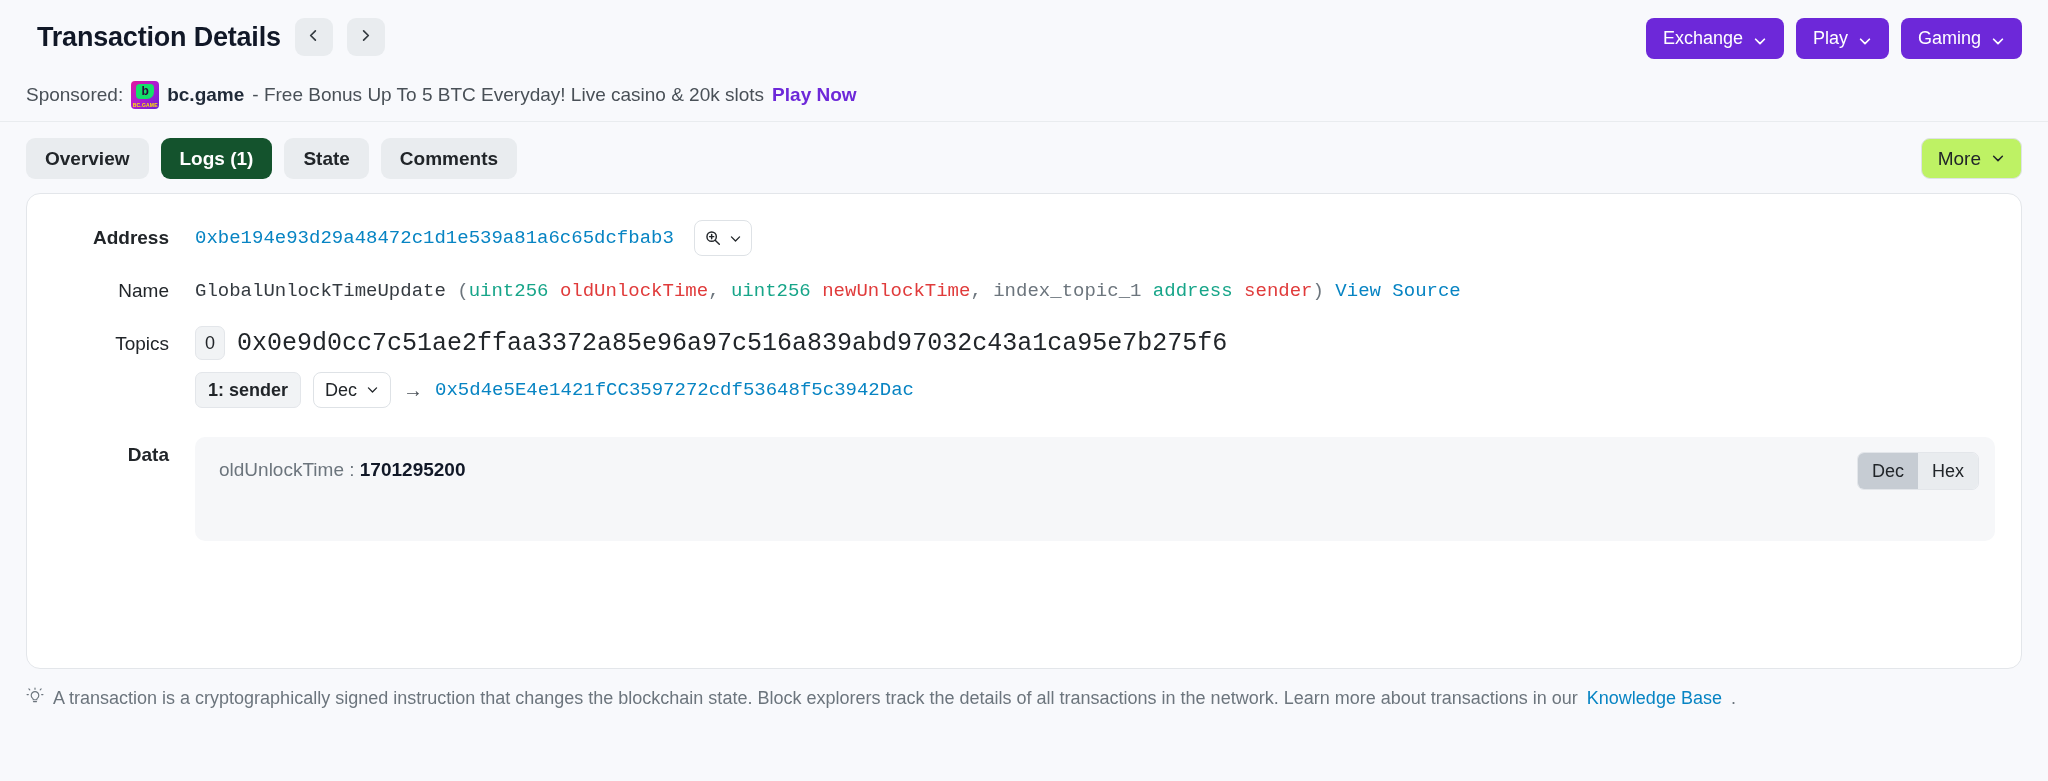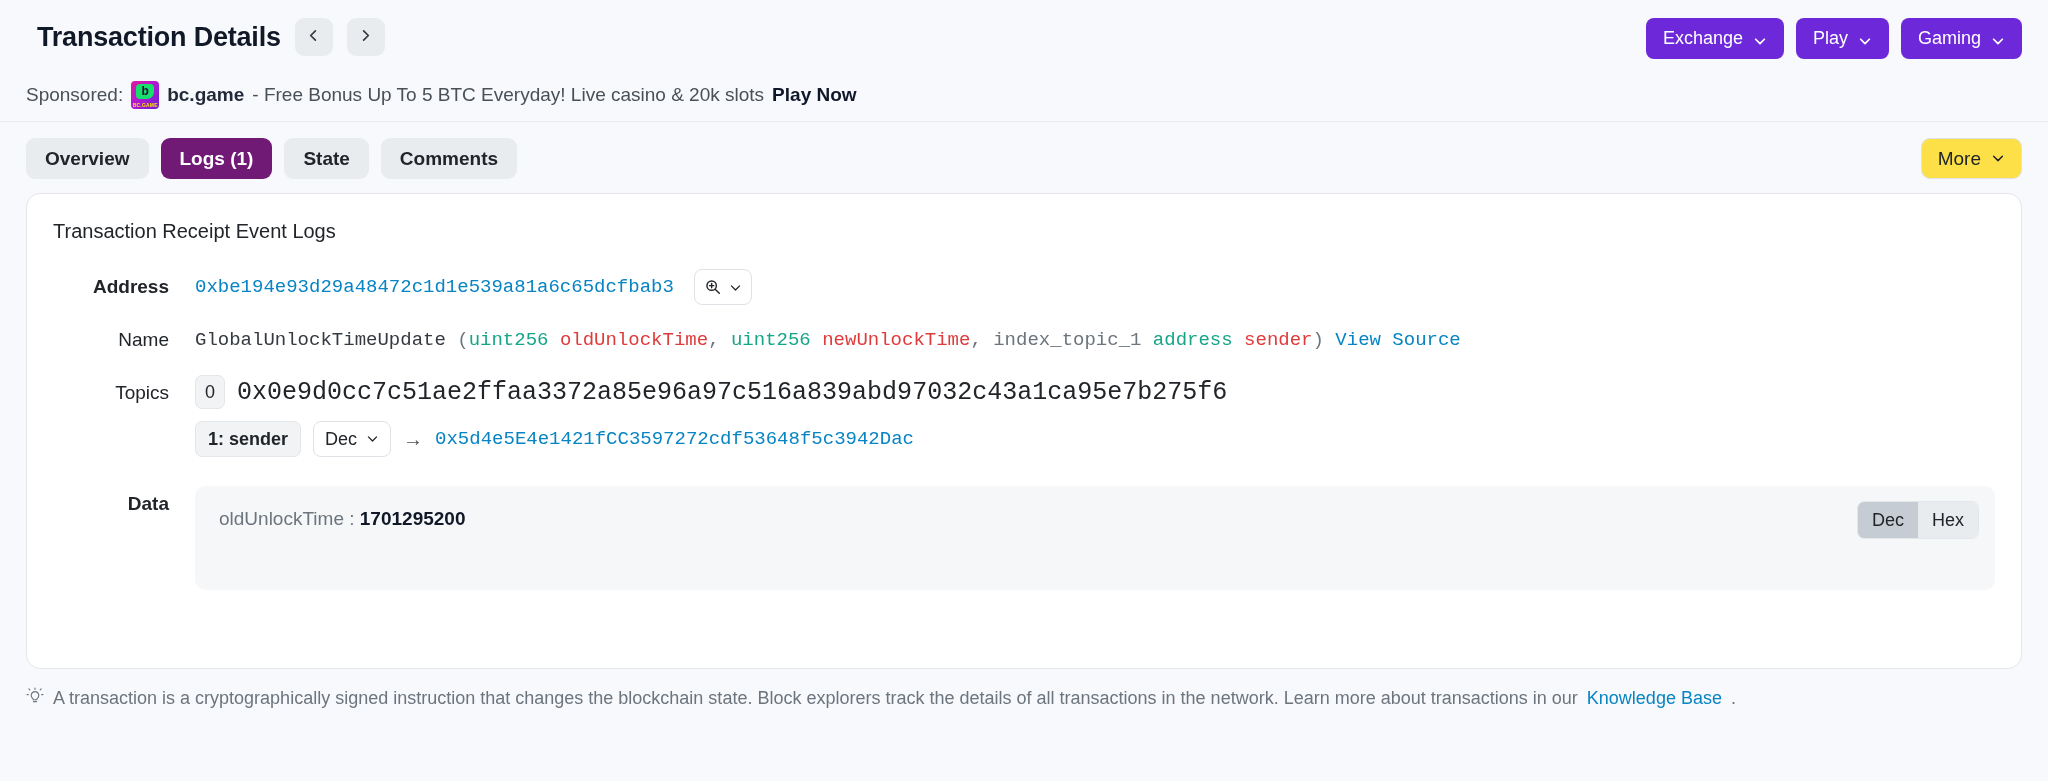--- a/index.html
+++ b/index.html
@@ -51,36 +51,36 @@
     position: absolute; left: 5px; top: 3px; width: 18px; height: 15px;
     background: #14e06a; border-radius: 4px 4px 7px 4px;
     color: #2a0a3a; font-size: 12px; font-weight: 700; line-height: 15px; text-align: center;
   }
   .bcgame-logo .t {
     position: absolute; bottom: 1px; left: 0; right: 0; text-align: center;
     font-size: 5px; font-weight: 700; color: #ffe600; letter-spacing: .2px;
   }
   .brand-name { font-weight: 700; color: #1f2937; }
   .sponsor-text { color: #495057; }
-  .play-now { color: #0f172a; font-weight: 700; text-decoration: none; cursor: pointer; }
+  .play-now { color: #6d28d9; font-weight: 700; text-decoration: none; cursor: pointer; }
 
   
   .tabsrow {
     display: flex; align-items: center; justify-content: space-between;
     padding: 16px 26px 14px 26px;
   }
   .tabs { display: flex; gap: 12px; }
   .tab {
     background: #e9ecef; color: #212529; border: none; border-radius: 9px;
     height: 41px; padding: 0 19px; font-size: 19px; font-weight: 700; cursor: pointer;
     font-family: "Liberation Sans", sans-serif;
   }
-  .tab.active { background: #701a75; color: #fff; }
+  .tab.active { background: #14532d; color: #fff; }
   .morebtn {
-    background: #fde047; color: #212529; border: 1px solid #dee2e6; border-radius: 9px;
+    background: #bef264; color: #212529; border: 1px solid #dee2e6; border-radius: 9px;
     height: 41px; padding: 0 16px; font-size: 19px; cursor: pointer;
     display: inline-flex; align-items: center; gap: 10px;
     font-family: "Liberation Sans", sans-serif;
   }
 
   
   .card {
     margin: 0 26px; background: #fff; border: 1px solid #e3e6ea;
     border-radius: 14px; padding: 26px 26px 30px 26px; height: 476px;
   }
@@ -236,21 +236,20 @@
       <span>More</span>
       <span>
         <svg viewBox="0 0 16 16" fill="none" stroke="currentColor" stroke-width="1.7" stroke-linecap="round" stroke-linejoin="round" width="14" height="14">
             <polyline points="3,6 8,11 13,6"></polyline>
           </svg>
       </span>
     </button>
   </div>
 
   <div class="card">
-    <div class="card-title">Transaction Receipt Event Logs</div>
 
     <div class="logrow">
 
       <div class="fields">
 
         <div class="frow">
           <div class="fkey bold">Address</div>
           <div class="fval">
             <div class="addr-line">
               <a class="addr-link">0xbe194e93d29a48472c1d1e539a81a6c65dcfbab3</a>

